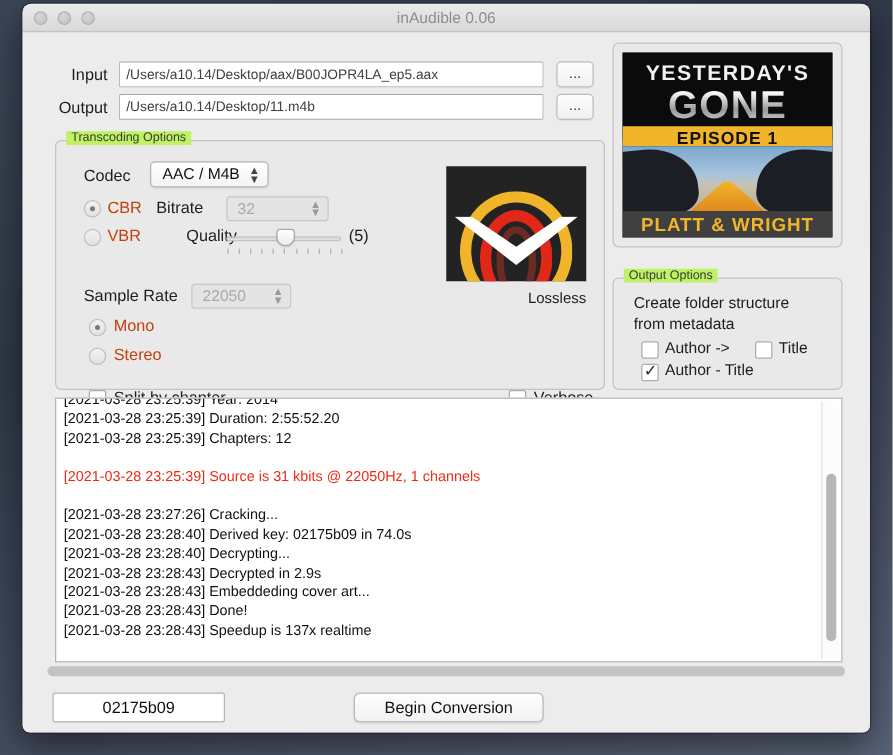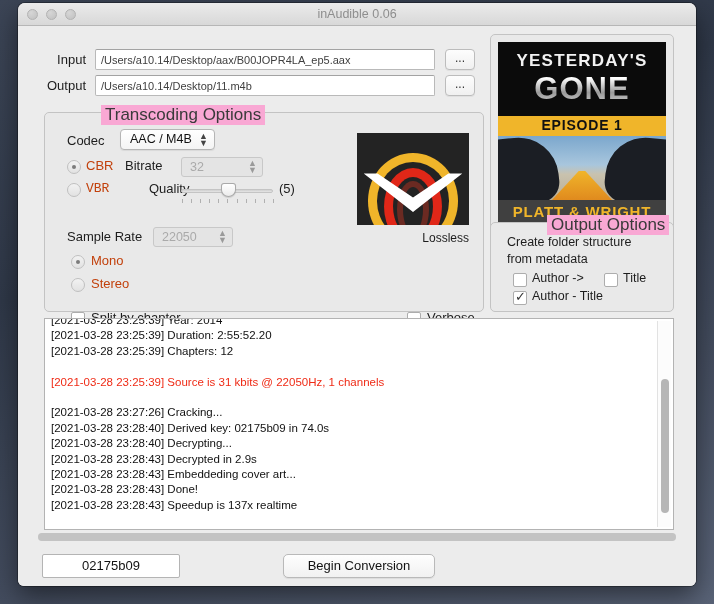--- a/index.html
+++ b/index.html
@@ -72,25 +72,24 @@
   
   .group {
     position: absolute;
     border: 1px solid #c3c3c3;
     border-radius: 5px;
     background: #e9e9e9;
   }
   .group-title {
     position: absolute;
     top: -8px; left: 8px;
-    background: #f9a8d4;
+    background: #bef264;
     padding: 0 4px;
-    font-size: 17px;
+    font-size: 10px;
     color: #3a3a3a;
-    margin-left: 48px;
   }
 
   
   .lbl { font-size: 13px; color: #1d1d1d; position: absolute; }
   .lbl.dim { color: #c2410c; }
 
   .popup {
     position: absolute;
     height: 21px;
     background: linear-gradient(#ffffff, #f4f4f4);
@@ -328,21 +327,21 @@
       <div class="lbl" style="left:80px; top:45px;">Bitrate</div>
       <div class="stepper-field" style="left:136px; top:44px; width:82px;">
         <span>32</span>
         <span class="chev">
             <i>▲</i>
             <i>▼</i>
           </span>
       </div>
 
       <div class="radio" style="left:22px; top:70px;"></div>
-      <div class="lbl dim" style="left:41px; top:68px;font-family:Liberation Mono, monospace;">VBR</div>
+      <div class="lbl dim" style="left:41px; top:68px;">VBR</div>
       <div class="lbl" style="left:80px; top:68px;margin-left:24px;">Quality</div>
       <div class="slider" style="left:136px; top:68px; width:92px; height:22px;">
         <div class="track"></div>
         <div class="knob"></div>
         <div class="ticks">
           <span></span>
             <span></span>
             <span></span>
             <span></span>
             <span></span>
@@ -378,21 +377,21 @@
         <div class="arc" style="left:24%; top:38%; width:52%; height:84%; border-width:9px; border-top-color:#e02718; border-left-color:#e02718; border-right-color:#e02718;"></div>
         <div class="arc" style="left:36%; top:52%; width:28%; height:62%; border-width:6px; border-top-color:#6b2a22; border-left-color:#6b2a22; border-right-color:#6b2a22;"></div>
         <div class="chev"></div>
       </div>
       <div class="lbl" style="left:312px; top:118px; width:112px; text-align:right; font-size:12px;">Lossless</div>
 
       <div class="check" style="left:362px; top:199px;"></div>
       <div class="lbl" style="left:382px; top:197px;">Verbose</div>
     </div>
 
-    <div class="art-panel" style="left:472px; top:8px; width:184px; height:200px;">
+    <div class="art-panel" style="left:472px; top:8px; width:184px; height:164px;">
       <div class="cover">
         <div class="band-top"></div>
         <div class="t1">YESTERDAY'S</div>
         <div class="t2">GONE</div>
         <div class="ep">EPISODE 1</div>
         <div class="photo">
           <div class="road"></div>
           <div class="boot-l"></div>
           <div class="boot-r"></div>
         </div>

